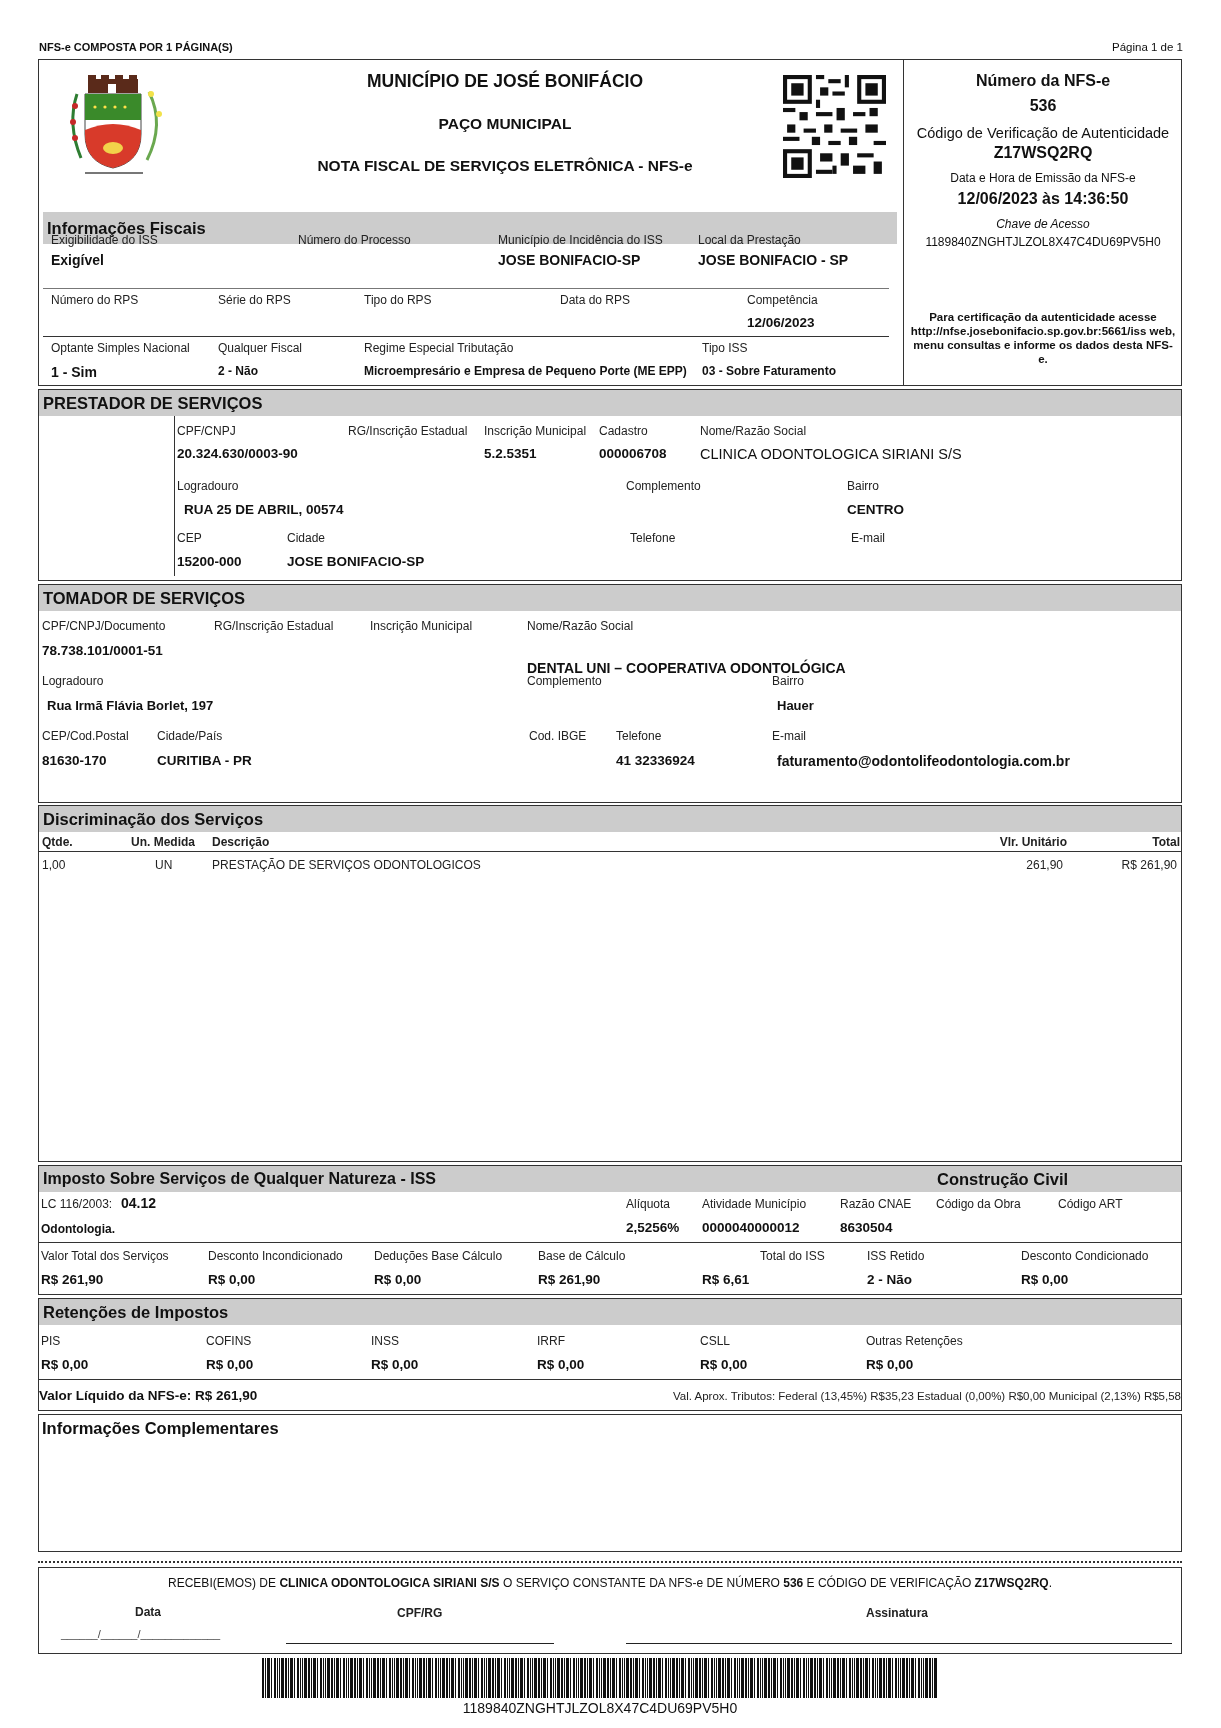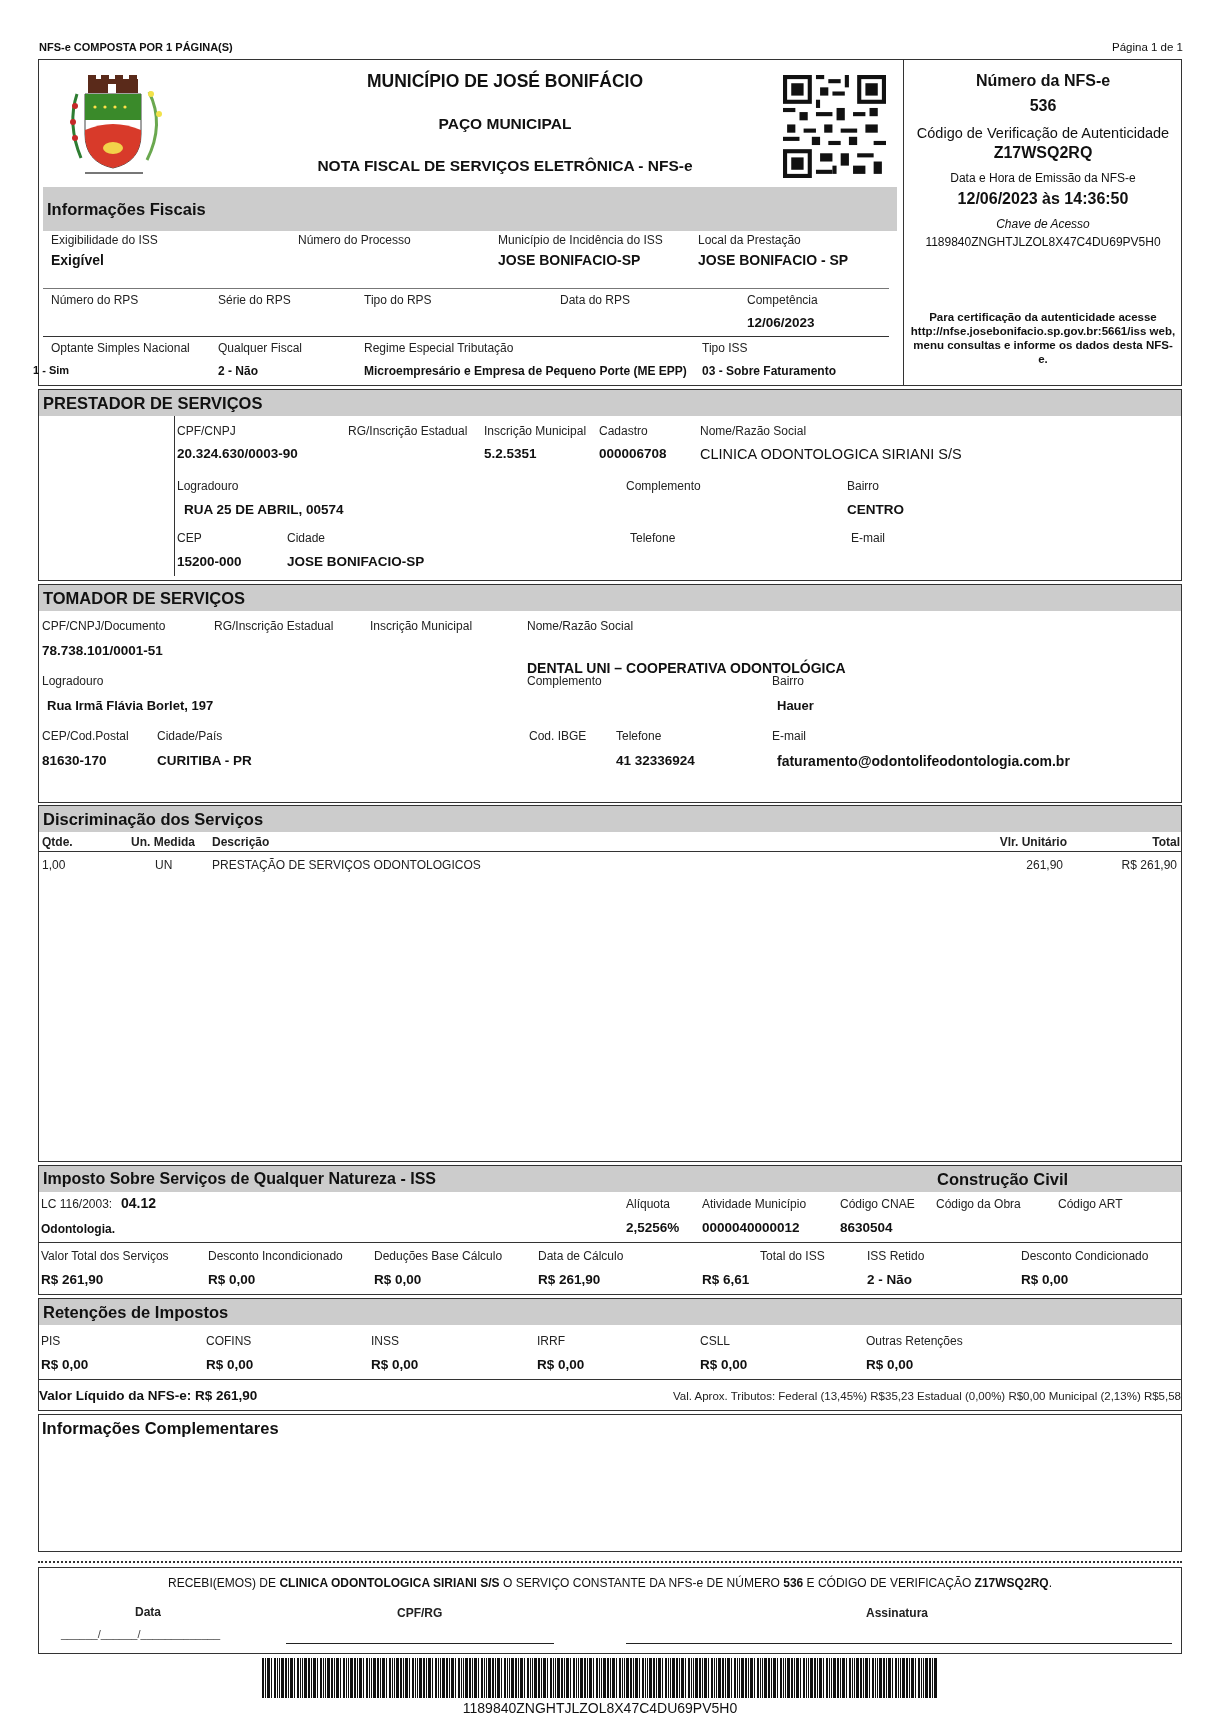--- a/index.html
+++ b/index.html
@@ -105,40 +105,40 @@
 <div class="abs center bold" style="left:904px;top:72px;width:278px;font-size:16px;">Número da NFS-e</div>
 <div class="abs center bold" style="left:904px;top:97px;width:278px;font-size:16px;">536</div>
 <div class="abs center" style="left:904px;top:125px;width:278px;font-size:14.5px;">Código de Verificação de Autenticidade</div>
 <div class="abs center bold" style="left:904px;top:144px;width:278px;font-size:16px;">Z17WSQ2RQ</div>
 <div class="abs center" style="left:904px;top:171px;width:278px;font-size:12px;">Data e Hora de Emissão da NFS-e</div>
 <div class="abs center bold" style="left:904px;top:190px;width:278px;font-size:16px;">12/06/2023 às 14:36:50</div>
 <div class="abs center" style="left:904px;top:217px;width:278px;font-size:12px;font-style:italic;">Chave de Acesso</div>
 <div class="abs center" style="left:904px;top:235px;width:278px;font-size:12px;">1189840ZNGHTJLZOL8X47C4DU69PV5H0</div>
 <div class="abs center bold" style="left:910px;top:310px;width:266px;font-size:11.5px;line-height:14px;">Para certificação da autenticidade acesse http://nfse.josebonifacio.sp.gov.br:5661/iss web, menu consultas e informe os dados desta NFS-e.</div>
 
-<div class="bar" style="left:43px;top:187px;width:854px;height:44px;">Informações Fiscais</div>
+<div class="bar" style="left:43px;top:212px;width:854px;height:32px;">Informações Fiscais</div>
 <div class="lbl" style="left:51px;top:233px;">Exigibilidade do ISS</div>
 <div class="val" style="left:51px;top:252px;font-size:14px;">Exigível</div>
 <div class="lbl" style="left:298px;top:233px;">Número do Processo</div>
 <div class="lbl" style="left:498px;top:233px;">Município de Incidência do ISS</div>
 <div class="val" style="left:498px;top:252px;font-size:14px;">JOSE BONIFACIO-SP</div>
 <div class="lbl" style="left:698px;top:233px;">Local da Prestação</div>
 <div class="val" style="left:698px;top:252px;font-size:14px;">JOSE BONIFACIO - SP</div>
 <div class="hline" style="left:43px;top:288px;width:846px;background:#777;"></div>
 
 <div class="lbl" style="left:51px;top:293px;">Número do RPS</div>
 <div class="lbl" style="left:218px;top:293px;">Série do RPS</div>
 <div class="lbl" style="left:364px;top:293px;">Tipo do RPS</div>
 <div class="lbl" style="left:560px;top:293px;">Data do RPS</div>
 <div class="lbl" style="left:747px;top:293px;">Competência</div>
 <div class="val" style="left:747px;top:315px;">12/06/2023</div>
 <div class="hline" style="left:43px;top:336px;width:846px;"></div>
 
 <div class="lbl" style="left:51px;top:341px;">Optante Simples Nacional</div>
-<div class="val" style="left:33px;top:364px;font-size:11px;">1 - Sim</div>
+<div class="val" style="left:51px;top:364px;font-size:14px;">1 - Sim</div>
 <div class="lbl" style="left:218px;top:341px;">Qualquer Fiscal</div>
 <div class="val" style="left:218px;top:364px;font-size:12px;">2 - Não</div>
 <div class="lbl" style="left:364px;top:341px;">Regime Especial Tributação</div>
 <div class="val" style="left:364px;top:364px;font-size:12px;">Microempresário e Empresa de Pequeno Porte (ME EPP)</div>
 <div class="lbl" style="left:702px;top:341px;">Tipo ISS</div>
 <div class="val" style="left:702px;top:364px;font-size:12px;">03 - Sobre Faturamento</div>
 
 <div class="box" style="left:38px;top:389px;width:1144px;height:192px;"></div>
 <div class="bar" style="left:39px;top:390px;width:1142px;height:26px;font-size:16.5px;">PRESTADOR DE SERVIÇOS</div>
 <div class="vline" style="left:174px;top:416px;height:160px;"></div>
@@ -205,32 +205,32 @@
 <div class="box" style="left:38px;top:1165px;width:1144px;height:130px;"></div>
 <div class="bar" style="left:39px;top:1166px;width:1142px;height:26px;font-size:16px;">Imposto Sobre Serviços de Qualquer Natureza - ISS</div>
 <div class="abs bold" style="left:937px;top:1170px;font-size:16.5px;">Construção Civil</div>
 <div class="lbl" style="left:41px;top:1197px;">LC 116/2003:</div>
 <div class="val" style="left:121px;top:1195px;font-size:14px;">04.12</div>
 <div class="val" style="left:41px;top:1222px;font-size:12px;">Odontologia.</div>
 <div class="lbl" style="left:626px;top:1197px;">Alíquota</div>
 <div class="val" style="left:626px;top:1220px;">2,5256%</div>
 <div class="lbl" style="left:702px;top:1197px;">Atividade Município</div>
 <div class="val" style="left:702px;top:1220px;">0000040000012</div>
-<div class="lbl" style="left:840px;top:1197px;">Código CNAE</div>
+<div class="lbl" style="left:840px;top:1197px;">Razão CNAE</div>
 <div class="val" style="left:840px;top:1220px;">8630504</div>
 <div class="lbl" style="left:936px;top:1197px;">Código da Obra</div>
 <div class="lbl" style="left:1058px;top:1197px;">Código ART</div>
 <div class="hline" style="left:39px;top:1242px;width:1142px;"></div>
 <div class="lbl" style="left:41px;top:1249px;">Valor Total dos Serviços</div>
 <div class="val" style="left:41px;top:1272px;">R$ 261,90</div>
 <div class="lbl" style="left:208px;top:1249px;">Desconto Incondicionado</div>
 <div class="val" style="left:208px;top:1272px;">R$ 0,00</div>
 <div class="lbl" style="left:374px;top:1249px;">Deduções Base Cálculo</div>
 <div class="val" style="left:374px;top:1272px;">R$ 0,00</div>
-<div class="lbl" style="left:538px;top:1249px;">Data de Cálculo</div>
+<div class="lbl" style="left:538px;top:1249px;">Base de Cálculo</div>
 <div class="val" style="left:538px;top:1272px;">R$ 261,90</div>
 <div class="lbl" style="left:724px;top:1249px;margin-left:36px;">Total do ISS</div>
 <div class="val" style="left:702px;top:1272px;">R$ 6,61</div>
 <div class="lbl" style="left:867px;top:1249px;">ISS Retido</div>
 <div class="val" style="left:867px;top:1272px;">2 - Não</div>
 <div class="lbl" style="left:1021px;top:1249px;">Desconto Condicionado</div>
 <div class="val" style="left:1021px;top:1272px;">R$ 0,00</div>
 
 <div class="box" style="left:38px;top:1298px;width:1144px;height:113px;"></div>
 <div class="bar" style="left:39px;top:1299px;width:1142px;height:26px;font-size:16.5px;">Retenções de Impostos</div>

